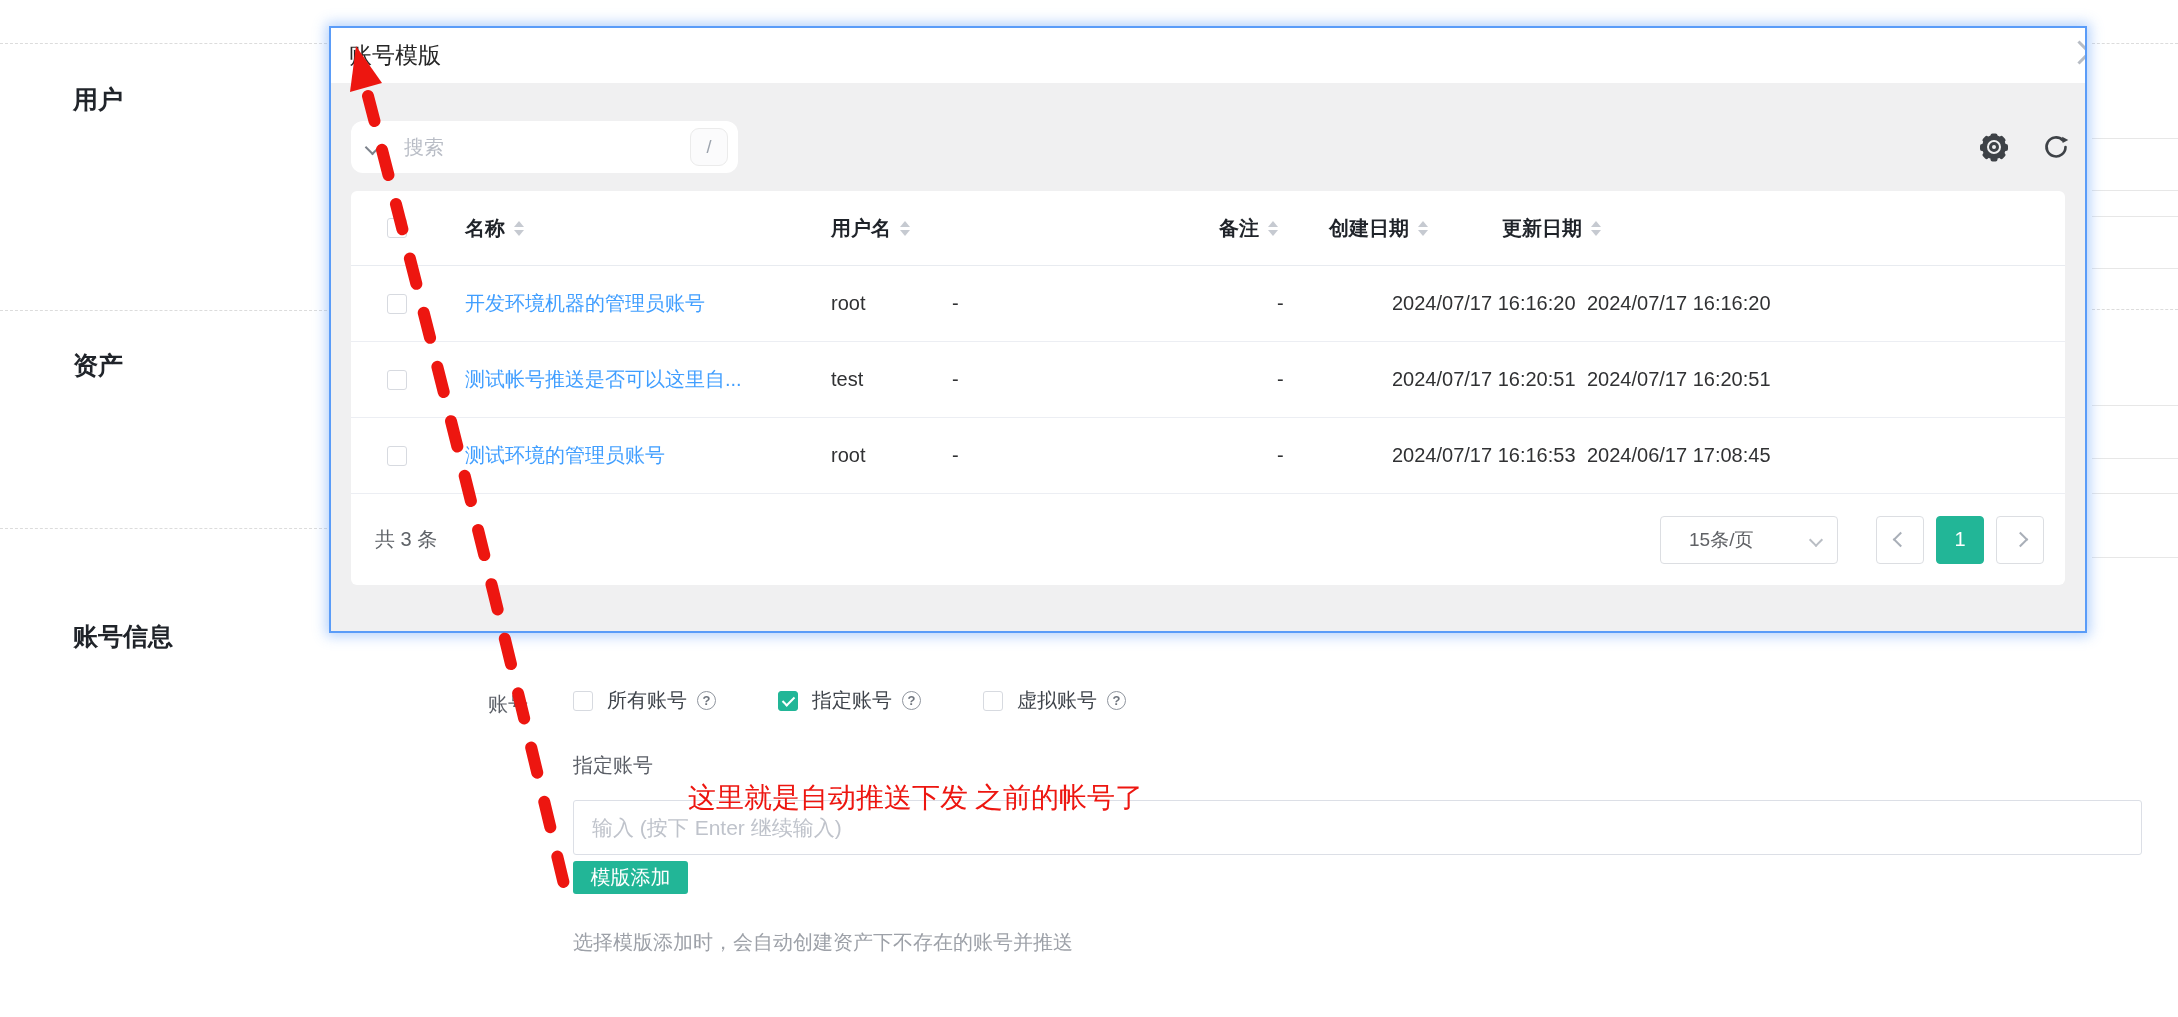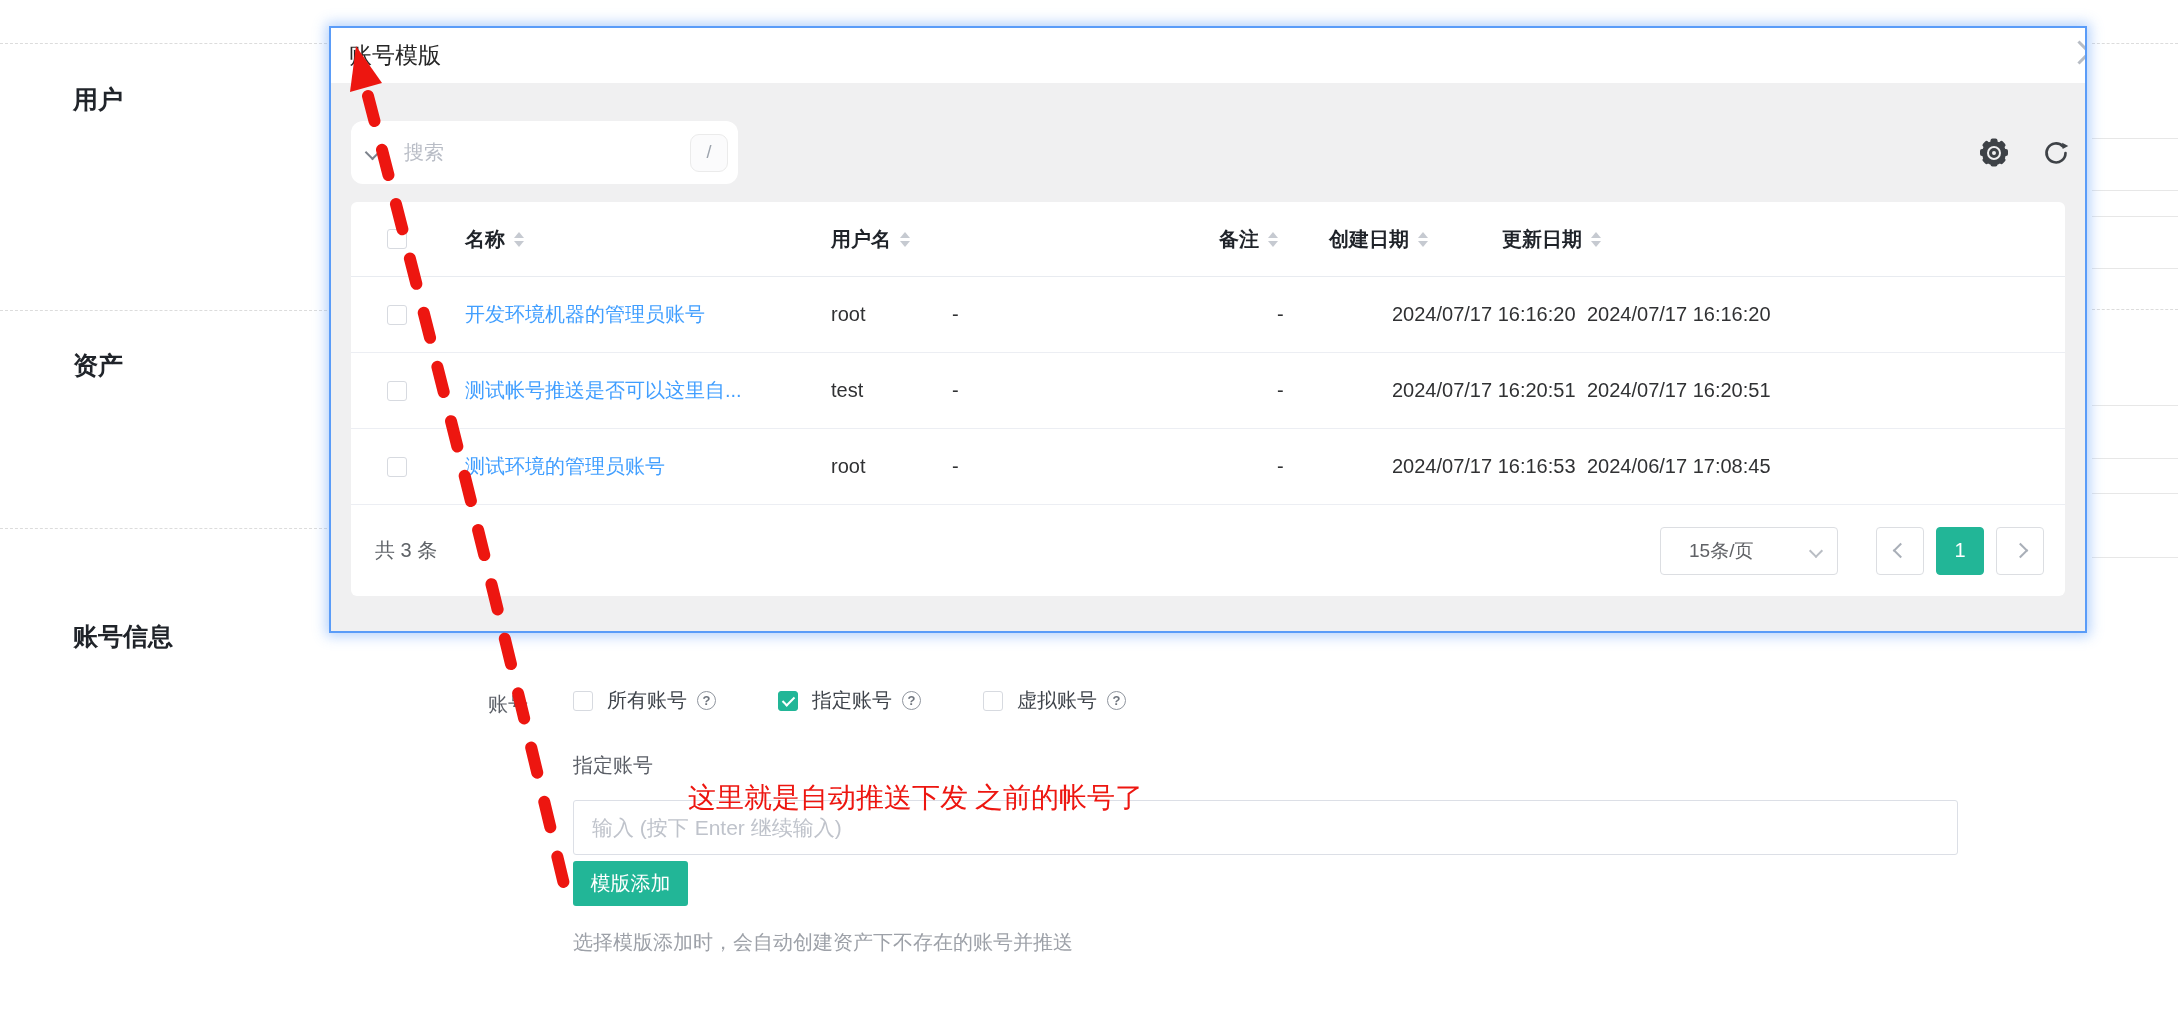--- a/index.html
+++ b/index.html
@@ -25,21 +25,21 @@
 
   
   .chev{display:inline-block;width:10px;height:10px;border-right:2px solid #a9afb8;border-bottom:2px solid #a9afb8;}
   .chev.right{transform:rotate(-45deg);}
   .chev.left{transform:rotate(135deg);}
   .chev.down{transform:rotate(45deg);}
   .chev.big{width:14px;height:14px;border-width:3px;border-color:#b7bcc4;}
 
   
   .toolbar{display:flex;justify-content:space-between;align-items:center;}
-  .searchbox{width:387px;height:63px;background:#fff;border-radius:12px;display:flex;align-items:center;
+  .searchbox{width:387px;height:52px;background:#fff;border-radius:12px;display:flex;align-items:center;
              padding:0 10px 0 16px;box-sizing:border-box;}
   .searchbox .chev{width:9px;height:9px;border-color:#7d838c;}
   .searchbox input{flex:1;border:0;outline:none;background:transparent;margin-left:24px;
                    font-size:20px;color:#303133;font-family:inherit;min-width:0;}
   .searchbox input::placeholder{color:#b9bdc6;}
   .kbd{width:36px;height:36px;border:1px solid #ebebeb;border-radius:9px;background:#fbfbfc;
        display:flex;align-items:center;justify-content:center;font-size:18px;color:#9ca3ad;}
   .tool-icons{display:flex;align-items:center;gap:32px;margin-right:-6px;}
 
   
@@ -81,26 +81,26 @@
   .pbtn.active{background:var(--primary,#22b697);border-color:var(--primary,#22b697);color:#fff;}
 
   
   .account-label{position:absolute;left:430px;top:691px;width:98px;text-align:right;font-size:20px;color:#5a5e66;}
   .options{position:absolute;left:573px;top:687px;display:flex;gap:62px;align-items:center;}
   .opt{display:flex;align-items:center;gap:14px;cursor:pointer;}
   .opt-label{font-size:20px;color:#3e434a;}
   .help{width:19px;height:19px;border:1.5px solid #8f959e;border-radius:50%;display:flex;align-items:center;
         justify-content:center;font-size:13px;font-weight:bold;color:#6f757e;margin-left:-4px;box-sizing:border-box;}
   .spec-label{position:absolute;left:573px;top:752px;font-size:20px;color:#5a5e66;}
-  .big-input{position:absolute;left:573px;top:800px;width:1385px;height:55px;box-sizing:border-box;
+  .big-input{position:absolute;left:573px;top:800px;width:1569px;height:55px;box-sizing:border-box;
              border:1px solid #dcdfe6;border-radius:3px;background:#fff;display:flex;align-items:center;}
   .big-input input{width:100%;border:0;outline:none;background:transparent;margin:0 16px;font-size:21px;
                    color:#303133;font-family:inherit;}
   .big-input input::placeholder{color:#bfc3cb;}
-  .add-btn{position:absolute;left:573px;top:861px;width:115px;height:45px;border:0;border-radius:3px;
+  .add-btn{position:absolute;left:573px;top:861px;width:115px;height:33px;border:0;border-radius:3px;
            background:var(--primary,#22b697);color:#fff;font-size:20px;cursor:pointer;font-family:inherit;}
   .helper{position:absolute;left:573px;top:929px;font-size:20px;color:#9da1a8;}
 
   
   .annotation{position:absolute;left:688px;top:779px;font-size:28px;color:var(--annotation,#ed1610);
               font-family:"Liberation Serif","DejaVu Serif",serif;z-index:150;white-space:nowrap;}
   .arrow-svg{position:absolute;left:0;top:0;width:2178px;height:1017px;pointer-events:none;z-index:200;}
 </style>
 </head>
 <body>

